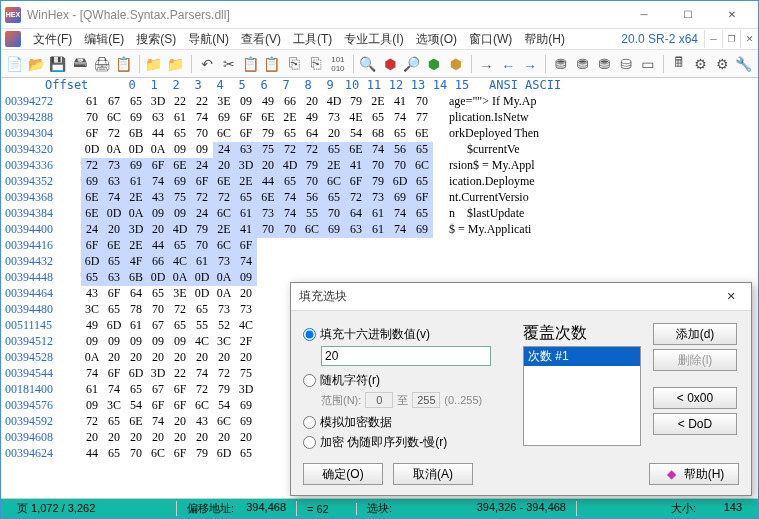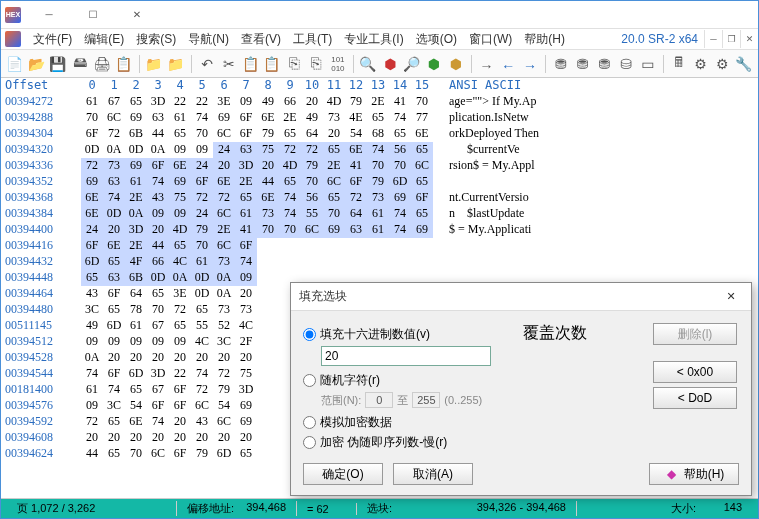--- a/index.html
+++ b/index.html
@@ -13,21 +13,21 @@
 .menubar { display:flex; align-items:center; height:21px; border-bottom:1px solid #e0e0e0; padding-left:4px; background:#fff;}
 .m-icon { width:16px; height:16px; background:linear-gradient(135deg,#e63,#36e); border-radius:2px; margin-right:6px;}
 .menu-item { padding:2px 6px; color:#333; font-size:12px;}
 .ver { color:#2a6cbf; font-size:12px; margin-left:auto; padding-right:6px;}
 .mdi-btn { width:18px; height:18px; display:flex; align-items:center; justify-content:center; color:#666; font-size:9px; border-left:1px solid #e0e0e0;}
 .toolbar { height:28px; display:flex; align-items:center; padding:2px 4px; gap:2px; border-bottom:1px solid #ccc; background:#fafafa;}
 .tb { width:22px; height:22px; display:flex; align-items:center; justify-content:center; font-size:14px; color:#555;}
 .sep { width:1px; height:18px; background:#ccc; margin:0 3px;}
 .hex-area { height:393px; overflow:hidden; }
 .hex-header { display:flex; height:16px; color:#2a6cbf; font-family:Consolas,monospace; font-size:12px; padding-left:4px;}
-.offset-col { width:76px;}
+.offset-col { width:76px;margin-left:40px;}
 .byte-col { width:22px; text-align:center;}
 .ascii-head { padding-left:16px;}
 .hex-row { display:flex; font-family:Liberation Serif, serif; font-size:12px; height:16px; padding-left:4px;}
 .offset { width:76px; color:#2a6cbf;}
 .byte { width:22px; text-align:center;}
 .ascii { padding-left:16px; white-space:pre;}
 .sel { background:#c8d8ff;}
 .statusbar { position:absolute; bottom:0; left:0; right:0; height:20px; display:flex; align-items:center; font-size:11px; border-top:1px solid #ccc; background:#14b8a6; padding:0 6px;}
 .st-cell { padding:0 10px; border-right:1px solid #ccc;}
 
@@ -54,20 +54,21 @@
 .dlg-footer { position:absolute; bottom:10px; left:12px; right:12px; display:flex; gap:10px; align-items:center;}
 .dlg-footer .spacer { flex:1;}
 .help-ico { width:16px; height:16px; display:inline-flex; align-items:center; justify-content:center; color:#c3a; margin-right:4px;}
 </style>
 </head>
 <body>
 
 <div class="window">
   <div class="titlebar">
     <div class="title-icon">HEX</div>
+    <div class="title-text">WinHex - [QWhale.Syntax.Parsers.dll]</div>
     <div class="win-btns">
       <div class="win-btn">─</div>
       <div class="win-btn">☐</div>
       <div class="win-btn close">✕</div>
     </div>
   </div>
 
   <div class="menubar">
     <div class="m-icon"></div>
     <div id="menus" style="display: flex;">
@@ -264,20 +265,21 @@
           <div class="byte sel">6E</div>
           <div class="byte sel">2E</div>
           <div class="byte sel">44</div>
           <div class="byte sel">65</div>
           <div class="byte sel">70</div>
           <div class="byte sel">6C</div>
           <div class="byte sel">6F</div>
           <div class="byte sel">79</div>
           <div class="byte sel">6D</div>
           <div class="byte sel">65</div>
+          <div class="ascii">ication.Deployme</div>
         </div>
         <div class="hex-row">
           <div class="offset">00394368</div>
           <div class="byte sel">6E</div>
           <div class="byte sel">74</div>
           <div class="byte sel">2E</div>
           <div class="byte sel">43</div>
           <div class="byte sel">75</div>
           <div class="byte sel">72</div>
           <div class="byte sel">72</div>
@@ -534,22 +536,26 @@
             <input type="radio" style="">
             <span>模拟加密数据</span>
           </label>
         <label>
             <input type="radio" style="">
             <span>加密 伪随即序列数-慢(r)</span>
           </label>
       </div>
       <div class="dlg-right">
         <div class="legend">覆盖次数</div>
+        <div class="listbox">
+          <div class="item sel2">次数 #1</div>
+        </div>
       </div>
       <div class="dlg-btns">
+        <div class="btn">添加(d)</div>
         <div class="btn disabled">删除(l)</div>
         <div style="height:8px"></div>
         <div class="btn">&lt; 0x00</div>
         <div class="btn">&lt; DoD</div>
       </div>
     </div>
     <div class="dlg-footer">
       <div class="btn" style="min-width:80px">确定(O)</div>
       <div class="btn" style="min-width:80px">取消(A)</div>
       <div class="spacer"></div>

